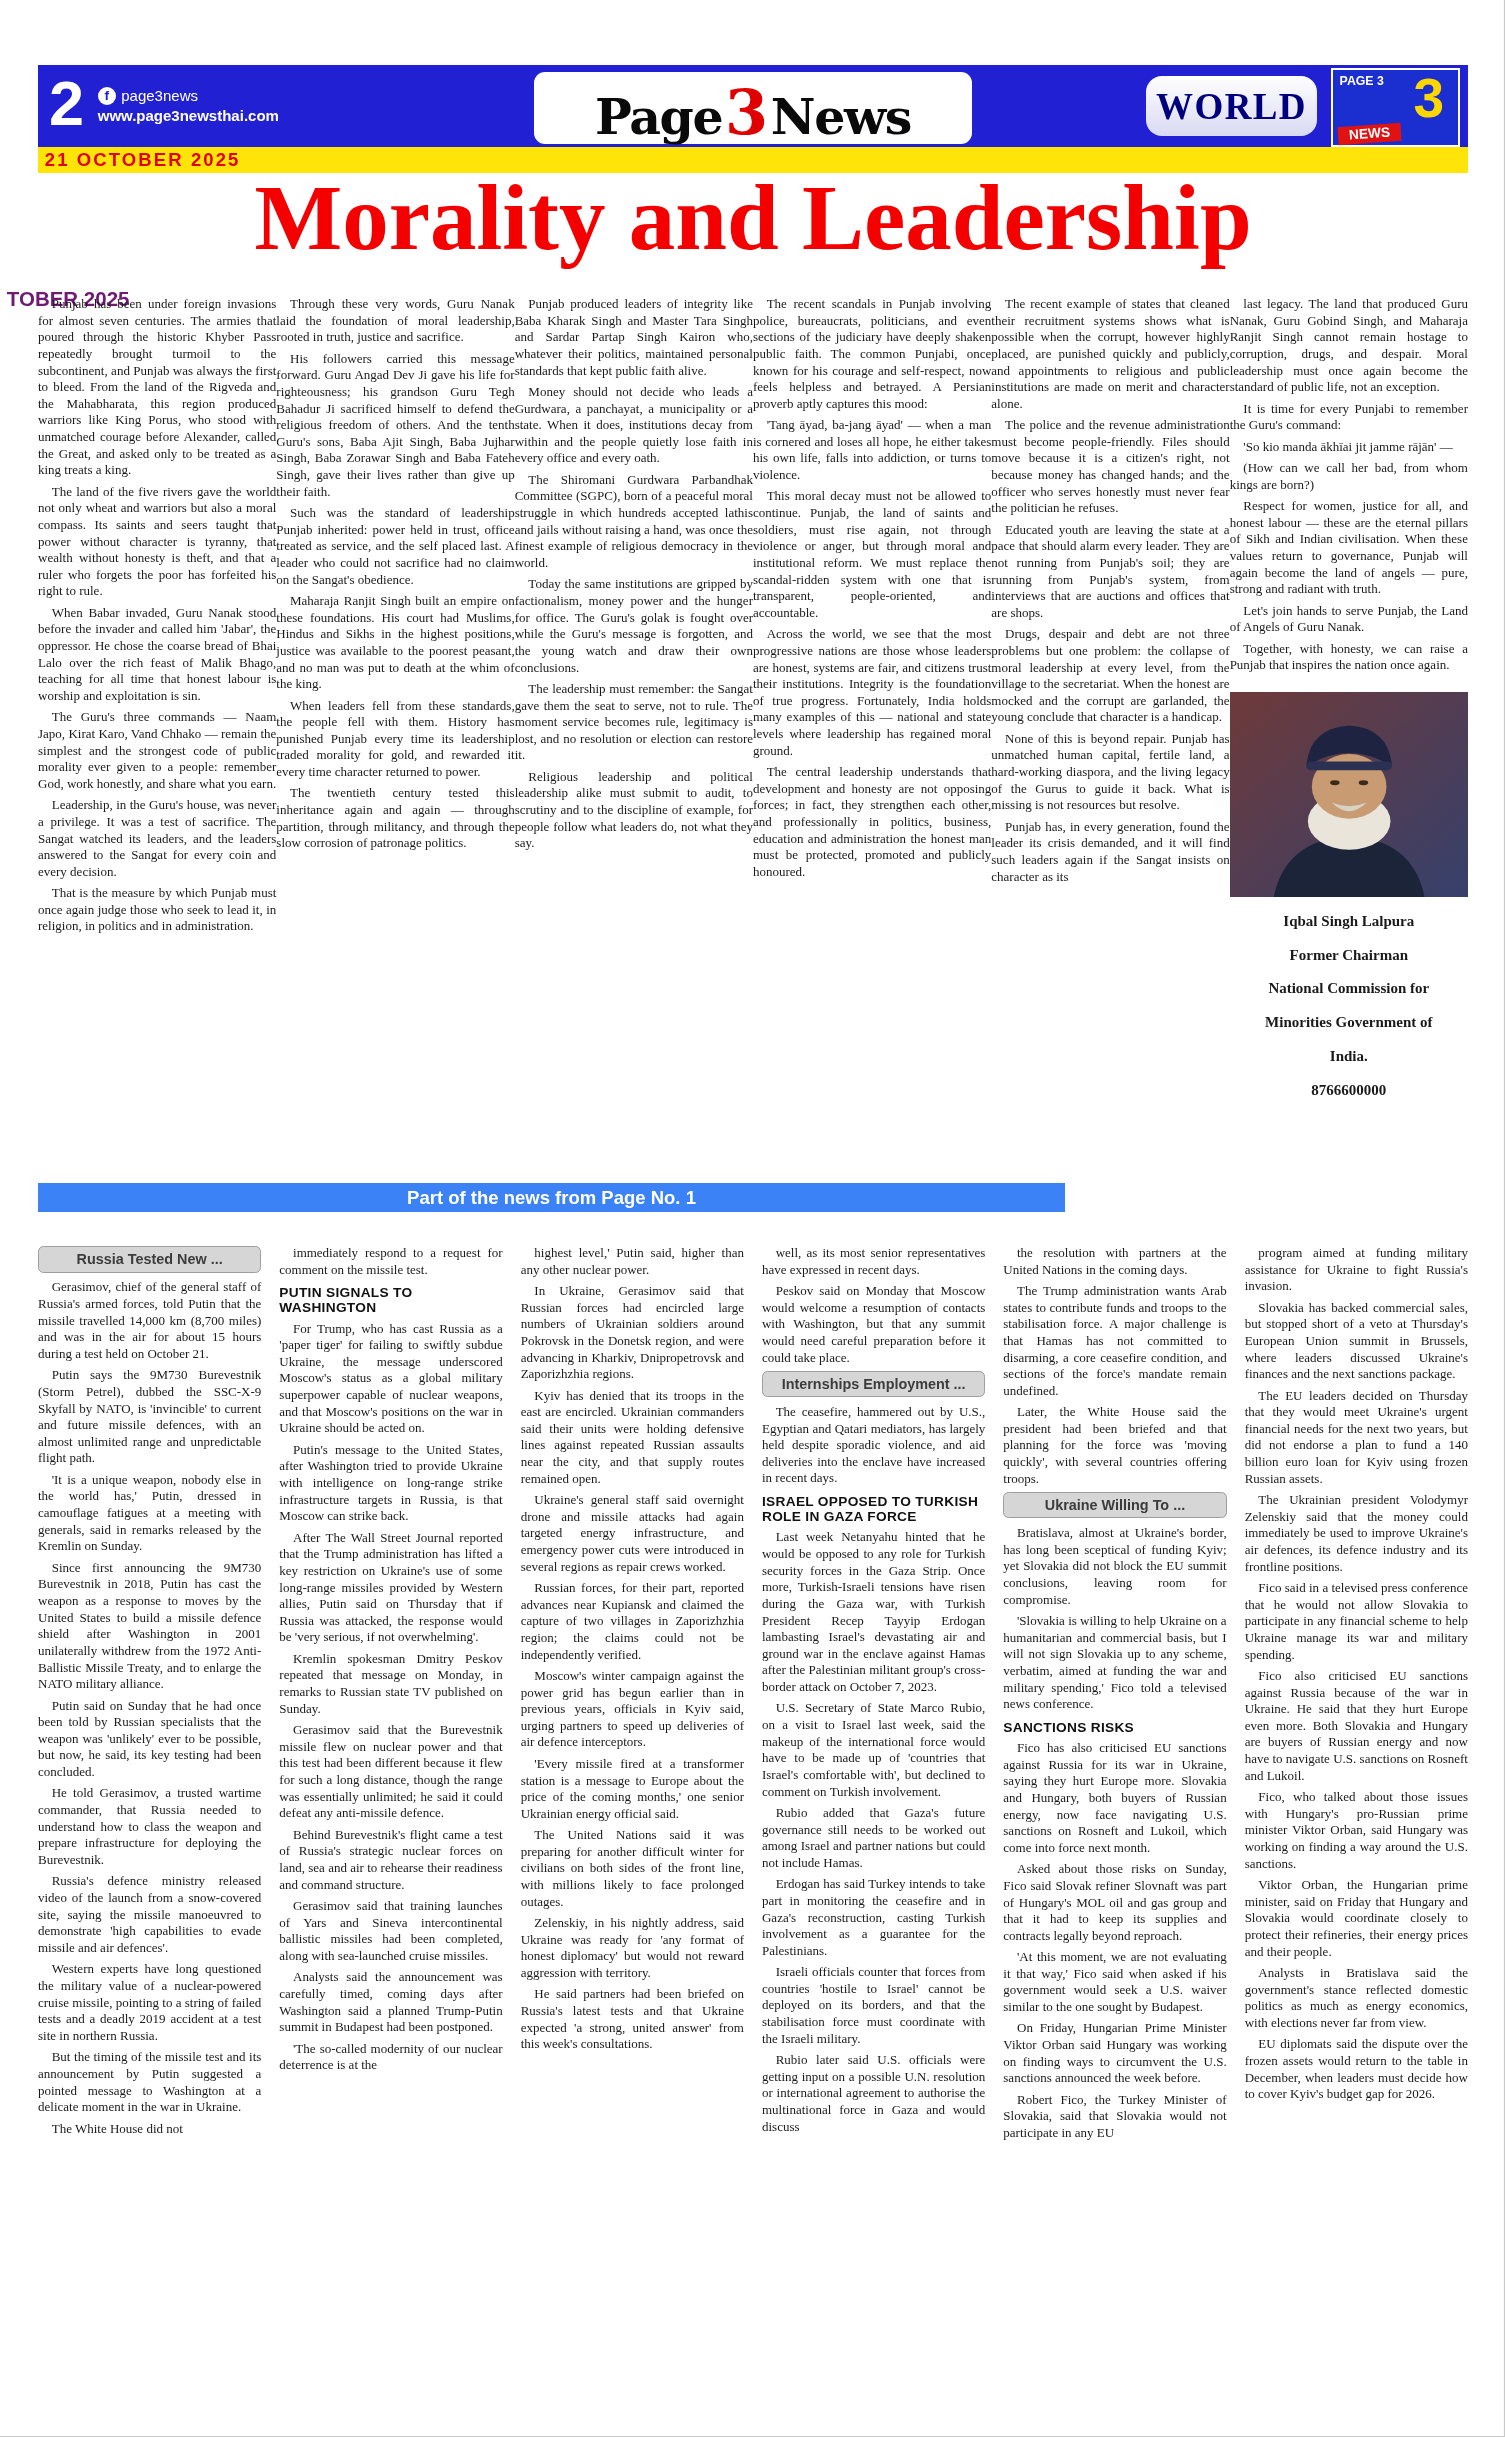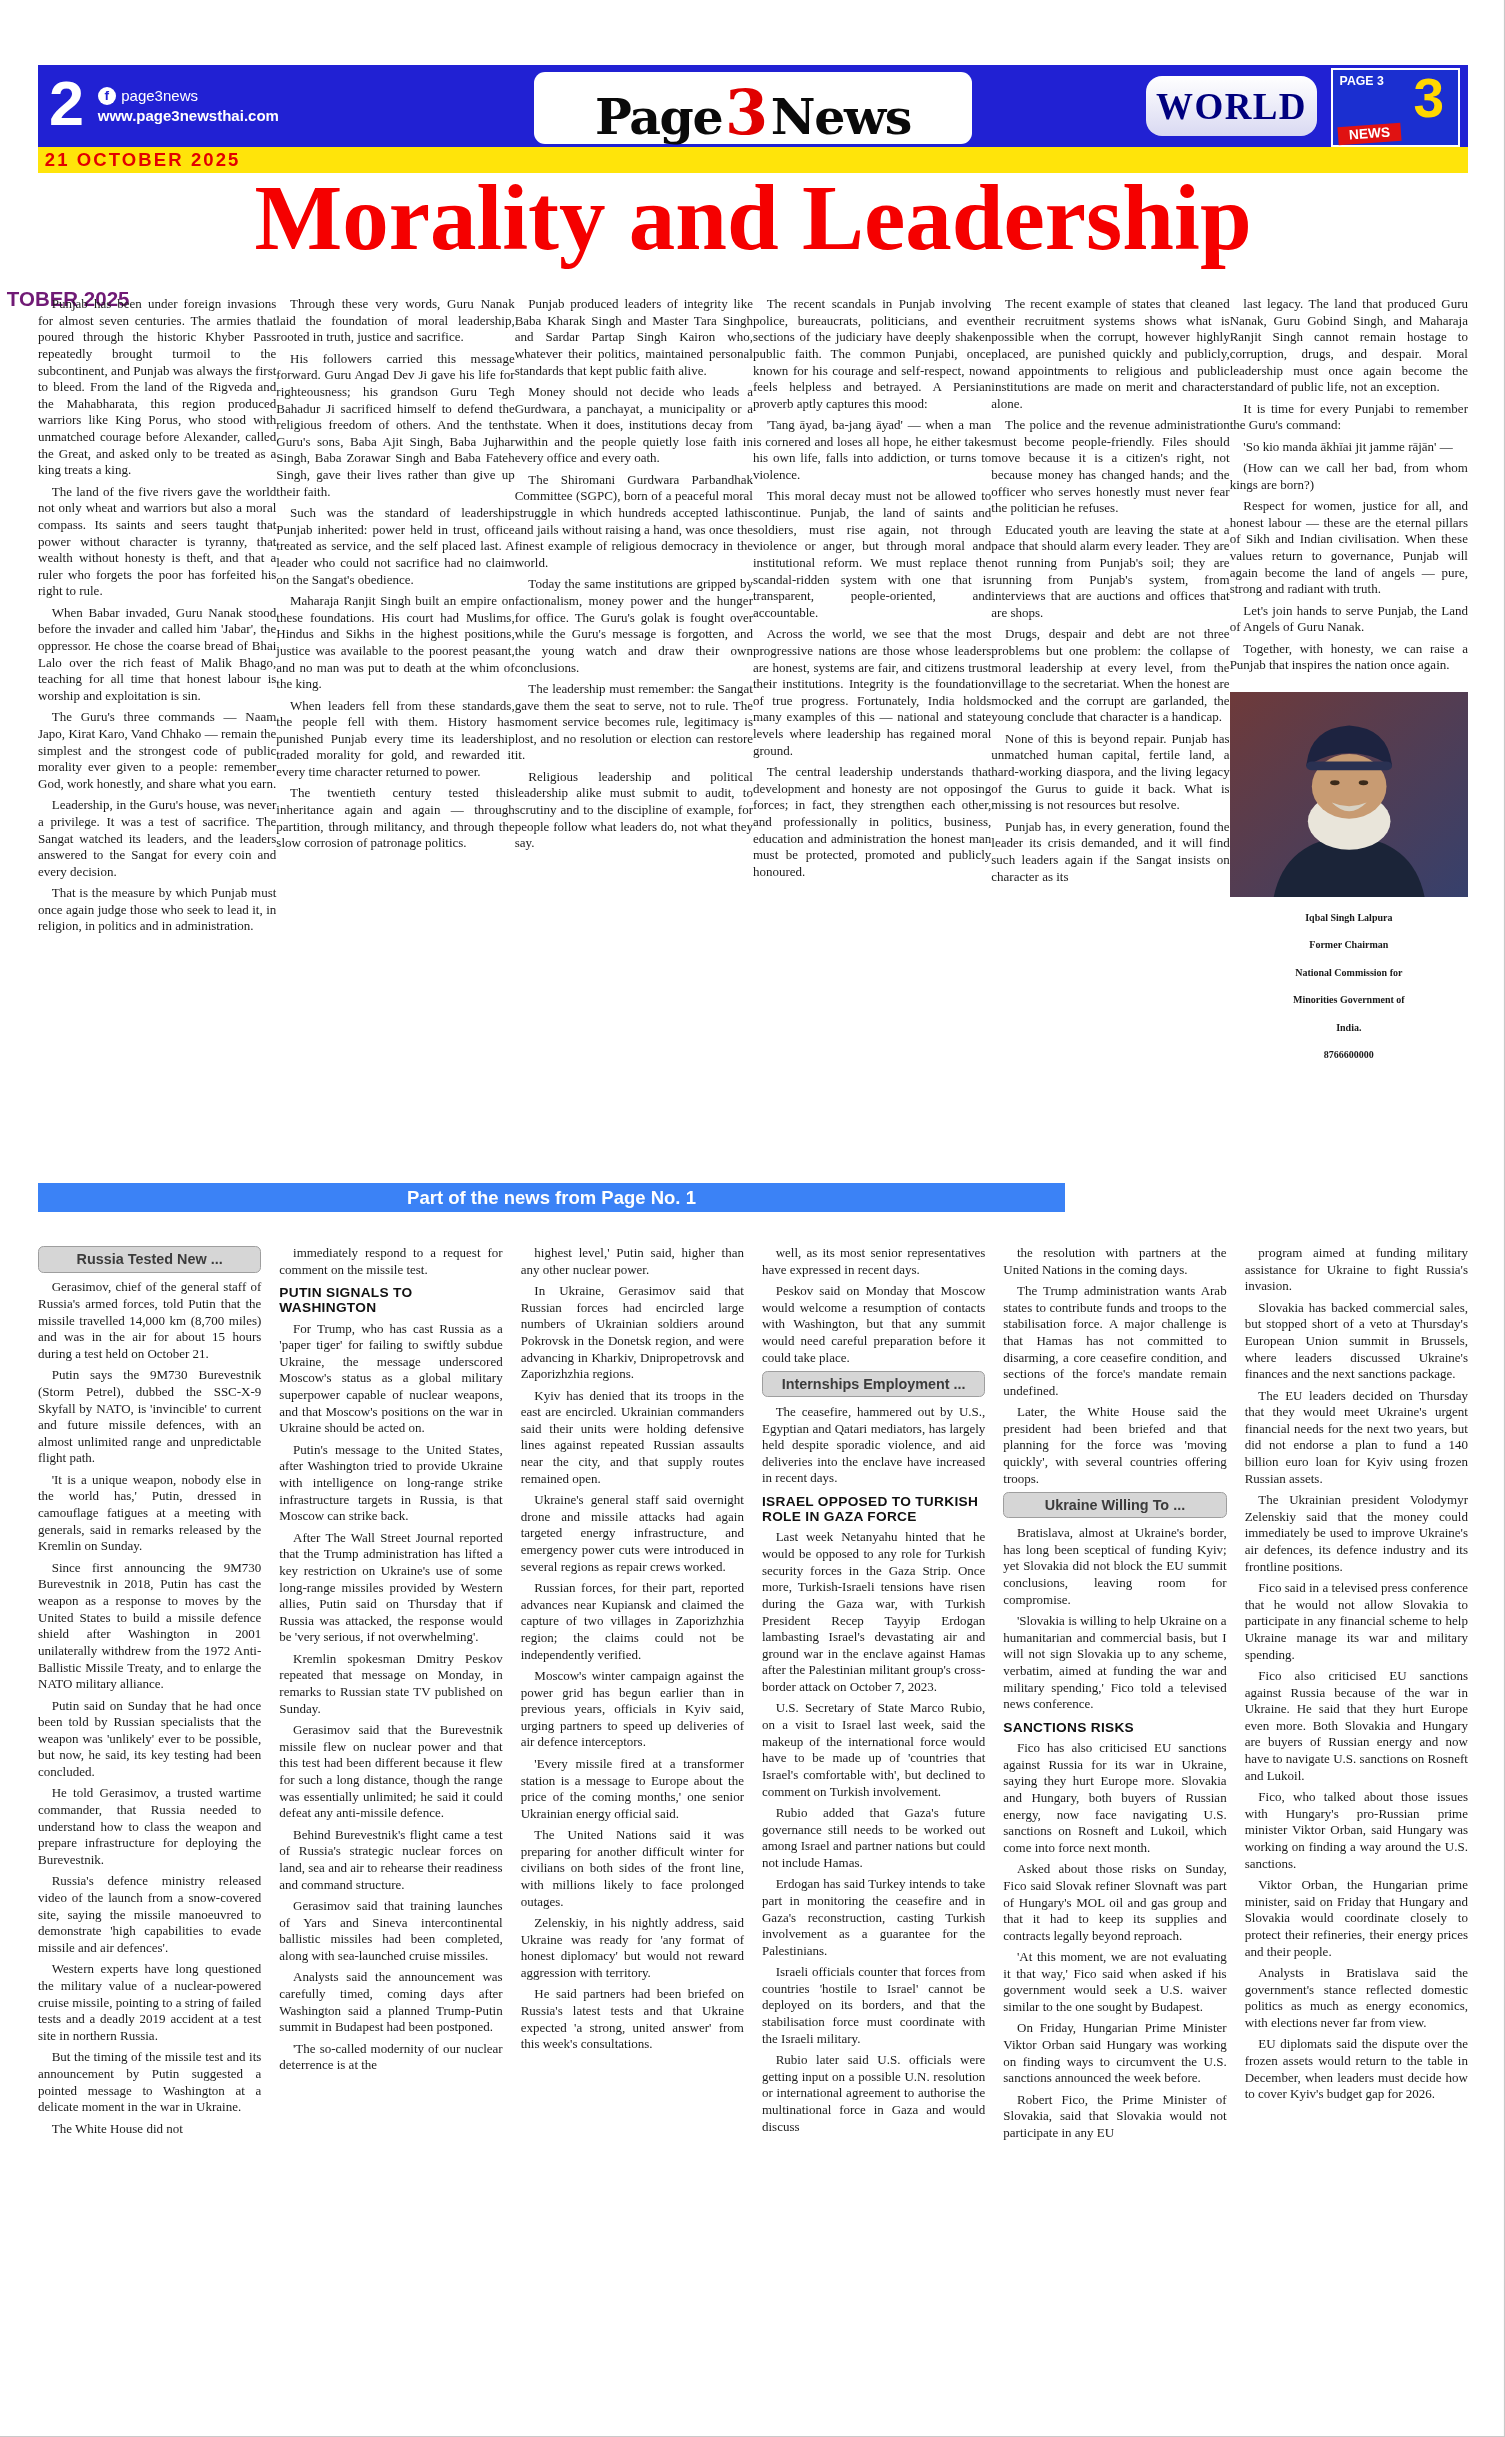--- a/index.html
+++ b/index.html
@@ -42,21 +42,21 @@
             font-size:93px;line-height:1;font-weight:bold;font-family:"Liberation Serif",serif;}
 
   
   .main-article{position:absolute;left:38px;top:296px;width:1430px;height:879px;display:flex;overflow:hidden;}
   .bottom{position:absolute;left:38px;top:1229px;width:1430px;height:1181px;display:flex;gap:18px;overflow:hidden;margin-top:16px;}
   .col{flex:1 1 0;min-width:0;}
   .main-article p,.bottom p{margin:0 0 4.8px;font-size:13px;line-height:1.28;text-align:justify;
                             text-indent:13.7px;color:#1a1a1a;}
   .author-photo{width:100%;height:205px;margin-top:18px;}
   .caption{margin-top:4.1px;}
-  .main-article .caption p{margin:15px;text-align:center;font-weight:bold;font-size:10px;line-height:1.25;text-indent:0;}
+  .main-article .caption p{margin:15px;text-align:center;font-weight:bold;font-size:15px;line-height:1.25;text-indent:0;}
 
   .divider{position:absolute;left:38px;top:1183px;width:1027px;height:29px;background:#3b82f6;color:#fff;
            font-family:"Liberation Sans",sans-serif;font-weight:bold;font-size:18.5px;
            display:flex;align-items:center;justify-content:center;}
 
   .graybox{background:#d6d6d6;border:0.7px solid #9e9e9e;border-radius:5.5px;text-align:center;
            font-family:"Liberation Sans",sans-serif;font-weight:bold;font-size:14.4px;color:#3c3c3c;
            padding:4.1px 2.7px;margin:1.4px 0 6.8px;}
   .subhead{font-weight:bold;font-size:13.7px;margin:6.8px 0 5.5px;letter-spacing:0.3px;color:#111;
            font-family:"Liberation Sans",sans-serif;}
@@ -254,21 +254,21 @@
       <div>
           <p>Bratislava, almost at Ukraine's border, has long been sceptical of funding Kyiv; yet Slovakia did not block the EU summit conclusions, leaving room for compromise.</p>
           <p>'Slovakia is willing to help Ukraine on a humanitarian and commercial basis, but I will not sign Slovakia up to any scheme, verbatim, aimed at funding the war and military spending,' Fico told a televised news conference.</p>
         </div>
       <div class="subhead">SANCTIONS RISKS</div>
       <div>
           <p>Fico has also criticised EU sanctions against Russia for its war in Ukraine, saying they hurt Europe more. Slovakia and Hungary, both buyers of Russian energy, now face navigating U.S. sanctions on Rosneft and Lukoil, which come into force next month.</p>
           <p>Asked about those risks on Sunday, Fico said Slovak refiner Slovnaft was part of Hungary's MOL oil and gas group and that it had to keep its supplies and contracts legally beyond reproach.</p>
           <p>'At this moment, we are not evaluating it that way,' Fico said when asked if his government would seek a U.S. waiver similar to the one sought by Budapest.</p>
           <p>On Friday, Hungarian Prime Minister Viktor Orban said Hungary was working on finding ways to circumvent the U.S. sanctions announced the week before.</p>
-          <p>Robert Fico, the Prime Minister of Slovakia, said that Slovakia would not participate in any EU</p>
+          <p>Robert Fico, the Turkey Minister of Slovakia, said that Slovakia would not participate in any EU</p>
         </div>
     </div>
     <div class="col">
       <div>
           <p>program aimed at funding military assistance for Ukraine to fight Russia's invasion.</p>
           <p>Slovakia has backed commercial sales, but stopped short of a veto at Thursday's European Union summit in Brussels, where leaders discussed Ukraine's finances and the next sanctions package.</p>
           <p>The EU leaders decided on Thursday that they would meet Ukraine's urgent financial needs for the next two years, but did not endorse a plan to fund a 140 billion euro loan for Kyiv using frozen Russian assets.</p>
           <p>The Ukrainian president Volodymyr Zelenskiy said that the money could immediately be used to improve Ukraine's air defences, its defence industry and its frontline positions.</p>
           <p>Fico said in a televised press conference that he would not allow Slovakia to participate in any financial scheme to help Ukraine manage its war and military spending.</p>
           <p>Fico also criticised EU sanctions against Russia because of the war in Ukraine. He said that they hurt Europe even more. Both Slovakia and Hungary are buyers of Russian energy and now have to navigate U.S. sanctions on Rosneft and Lukoil.</p>

